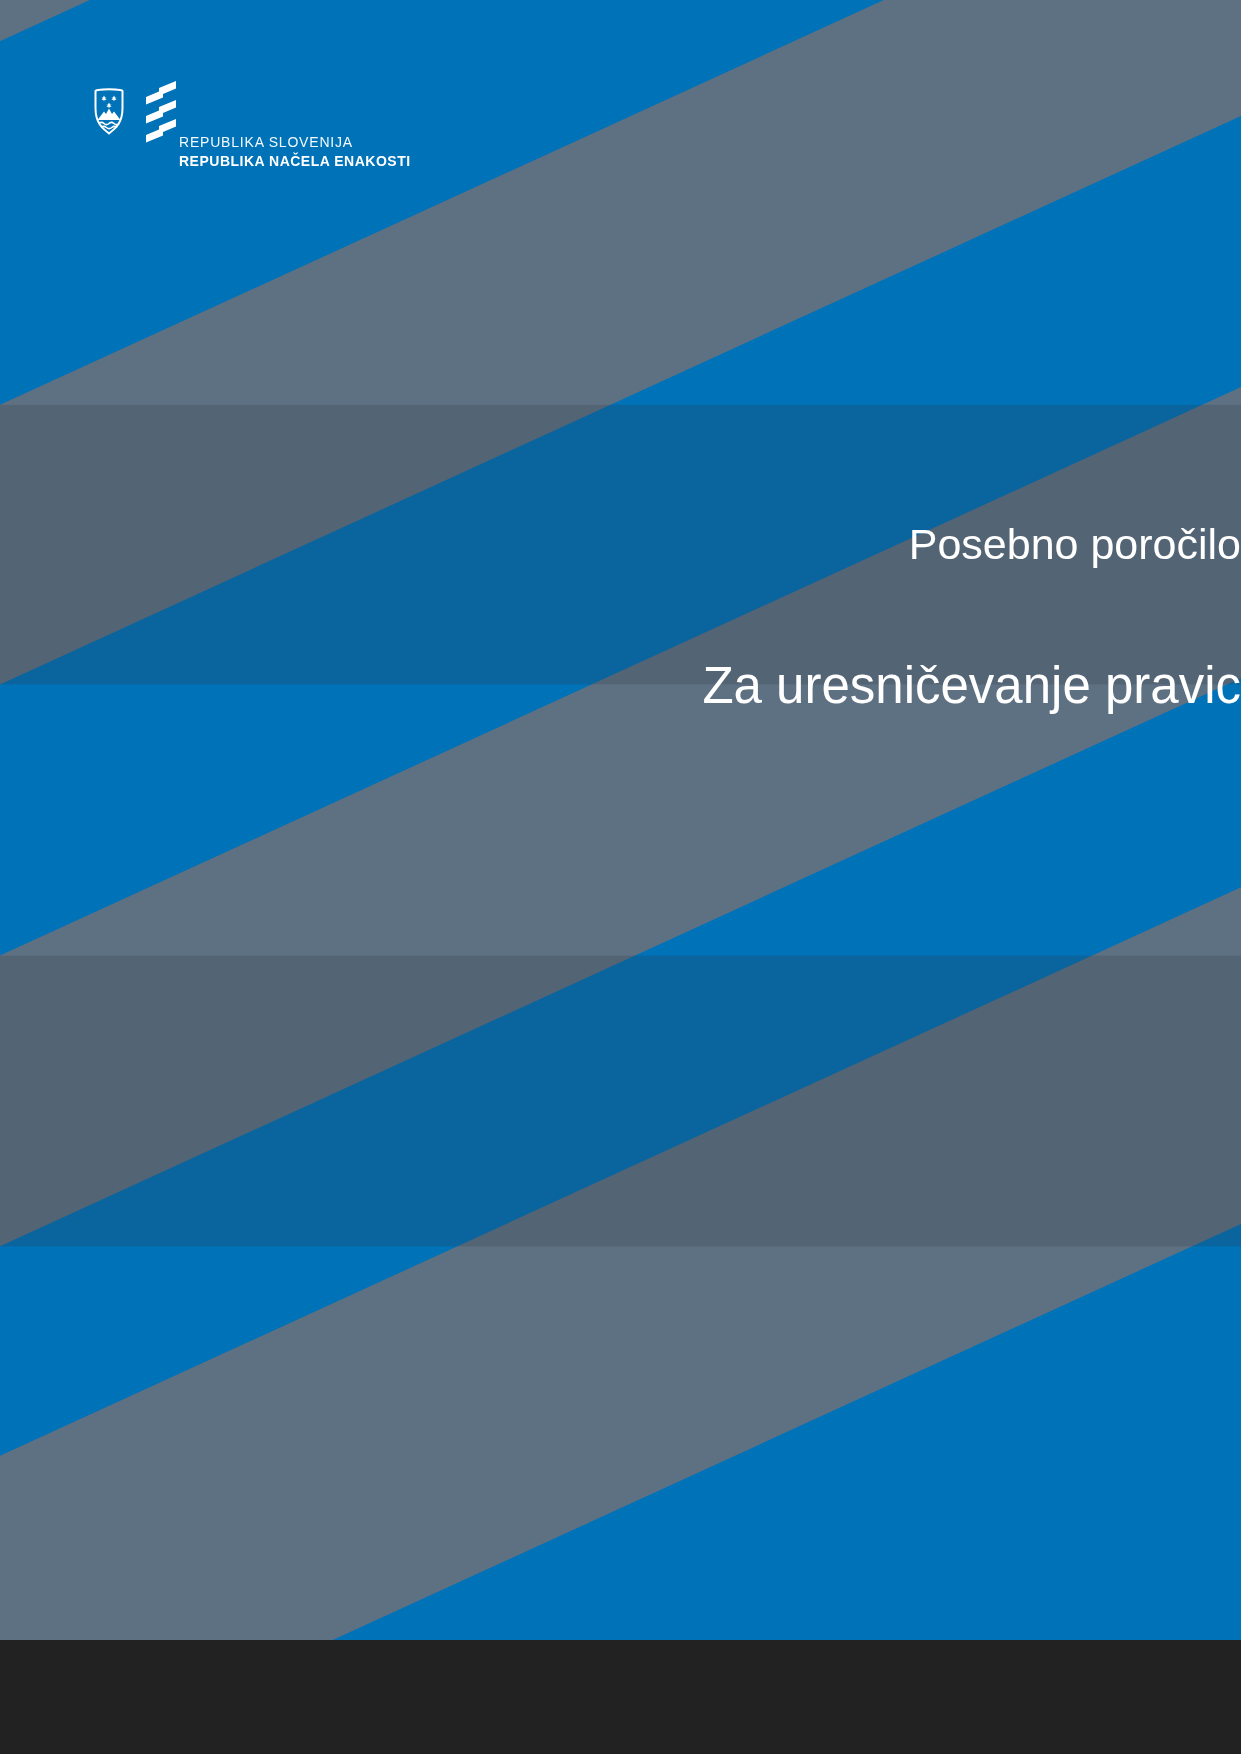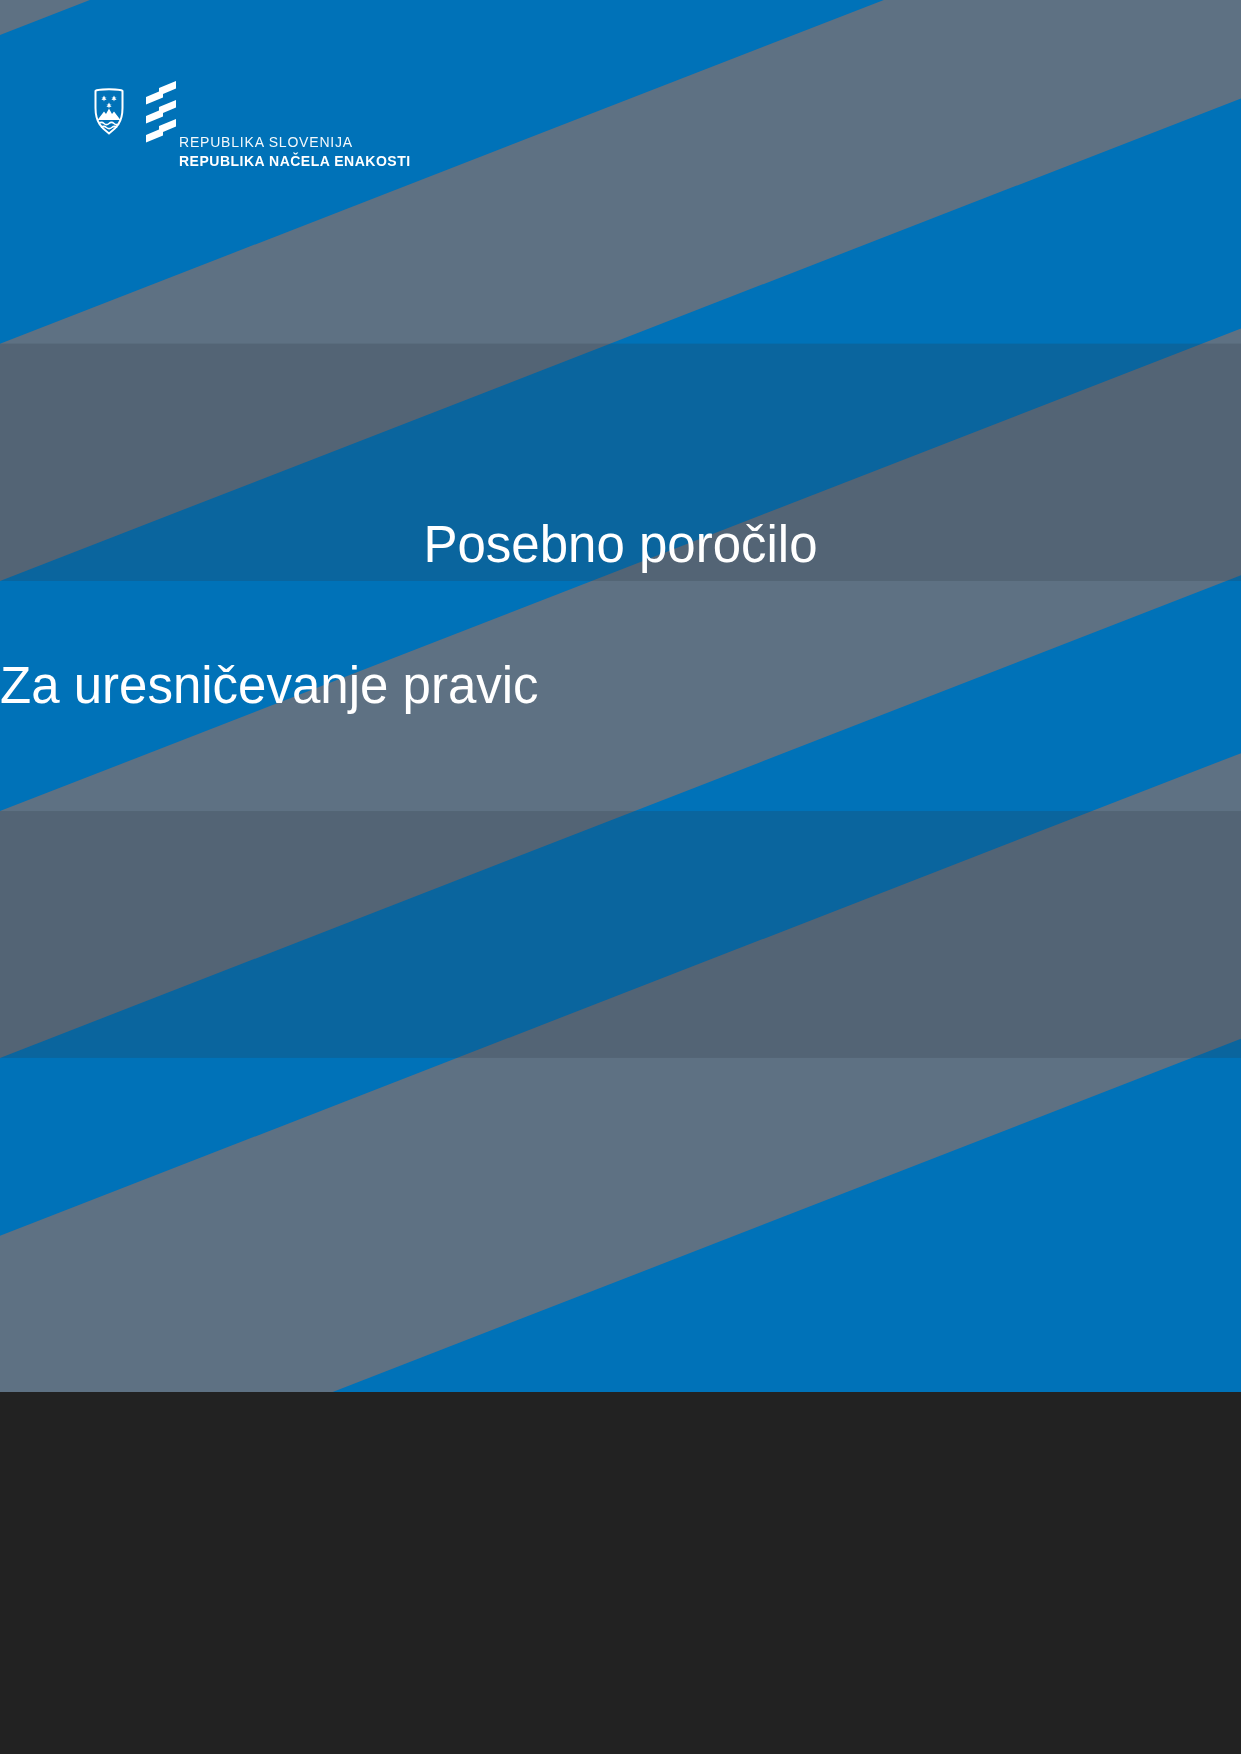--- a/index.html
+++ b/index.html
@@ -4,21 +4,21 @@
 <style>
   html,body{margin:0;padding:0;background:#222;}
   :root{
     --base-blue:#0072B8;
     --stripe-gray:#5E7183;
     --band-overlay:rgba(45,55,70,0.22);
     --text-white:#FFFFFF;
   }
   .page{
     position:relative;
-    width:1241px;height:1392px;
+    width:1241px;height:1640px;
     margin:0 auto;
     background:var(--base-blue);
     overflow:hidden;
     font-family:"Liberation Sans","DejaVu Sans",sans-serif;
   }
   .bg{position:absolute;inset:0;width:100%;height:100%;display:block;}
   .logo-cluster{position:absolute;left:0;top:0;}
   .coat-of-arms{position:absolute;left:92px;top:86px;}
   .z-mark{position:absolute;left:144px;top:80px;}
   .org-line1{
@@ -28,27 +28,27 @@
     white-space:nowrap;opacity:0.96;
   }
   .org-line2{
     position:absolute;left:179px;top:153px;
     color:var(--text-white);
     font-size:14px;font-weight:700;letter-spacing:0.5px;
     white-space:nowrap;
   }
   .doc-title{
     position:absolute;left:0;right:0;top:513px;
-    text-align:center;
+    text-align:right;
     color:var(--text-white);
-    font-size:51px;line-height:63px;font-weight:400;
+    font-size:43px;line-height:63px;font-weight:400;
   }
   .doc-subtitle{
     position:absolute;left:0;right:0;top:654px;
-    text-align:left;
+    text-align:right;
     color:var(--text-white);
     font-size:51px;line-height:63px;font-weight:400;
   }
 </style>
 </head>
 <body>
 
 <div class="page">
 
   <svg class="bg" viewBox="0 0 1241 1754" preserveAspectRatio="none">

